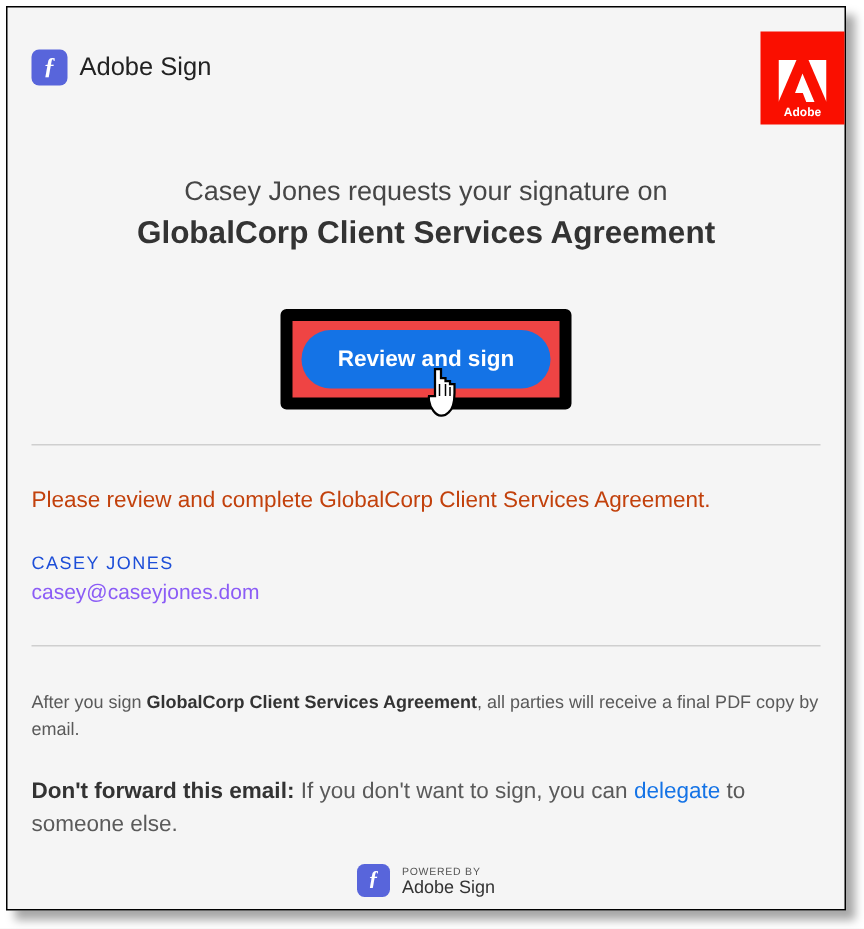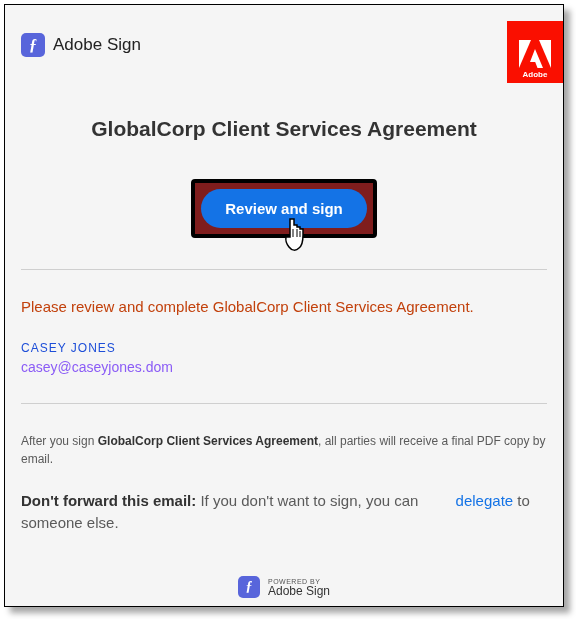--- a/index.html
+++ b/index.html
@@ -83,22 +83,22 @@
     font-weight: 700;
   }
   .cta-wrap {
     position: relative;
     text-align: center;
     height: 80px;
     margin-top: 20px;
   }
   .highlight-box {
     display: inline-block;
-    border: 4px solid #000000;
-    background: #7f1d1d;
+    border: 8px solid #000000;
+    background: #ef4444;
     padding: 6px;
     border-radius: 4px;
   }
   .review-btn {
     background: #1473e6;
     color: #fff;
     border: none;
     border-radius: 22px;
     padding: 11px 24px;
     font-size: 15px;
@@ -131,21 +131,21 @@
     color: #1d4ed8;
   }
   .sender-email {
     padding: 4px 16px 18px;
     font-size: 14px;
     color: #8b5cf6;
   }
   .after-sign { padding: 18px 16px 0; font-size: 12px; color: #5a5a5a; line-height: 1.5; }
   .dont-forward-block { padding: 22px 16px 0; font-size: 15px; color: #5a5a5a; line-height: 1.5; }
   .strong { color: #333; font-weight: 700; }
-  .link { color: #1473e6; cursor: pointer; margin-left: 33px; }
+  .link { color: #1473e6; cursor: pointer; }
   .powered {
     position: absolute;
     bottom: 8px; left: 0; right: 0;
     display: flex;
     align-items: center;
     justify-content: center;
     gap: 8px;
   }
   .powered-icon {
     width: 22px; height: 22px;
@@ -179,20 +179,21 @@
       <svg class="adobe-a" viewBox="0 0 32 28">
         <polygon points="0,0 12,0 0,28" fill="#fff"></polygon>
         <polygon points="20,0 32,0 32,28" fill="#fff"></polygon>
         <polygon points="16,9 24,28 18.5,28 16.2,22 11,22" fill="#fff"></polygon>
       </svg>
       <div class="adobe-word">Adobe</div>
     </div>
   </div>
 
   <div class="hero">
+    <div class="request-line">Casey Jones requests your signature on</div>
     <div class="doc-title">GlobalCorp Client Services Agreement</div>
   </div>
 
   <div class="cta-wrap">
     <span class="highlight-box">
       <button class="review-btn">Review and sign</button>
     </span>
     <svg class="cursor" viewBox="0 0 32 38">
       <path d="M12 2 L12 20 L8 20 C8 20 7 25 11 30 C14 34 18 34 21 31 C25 28 25 21 25 18 L25 12 L22 12 L22 10 L19 10 L19 8 L16 8 L16 2 Z" fill="#fff" stroke="#000" stroke-width="1.5"></path>
       <line x1="15" y1="12" x2="15" y2="20" stroke="#000" stroke-width="1"></line>

